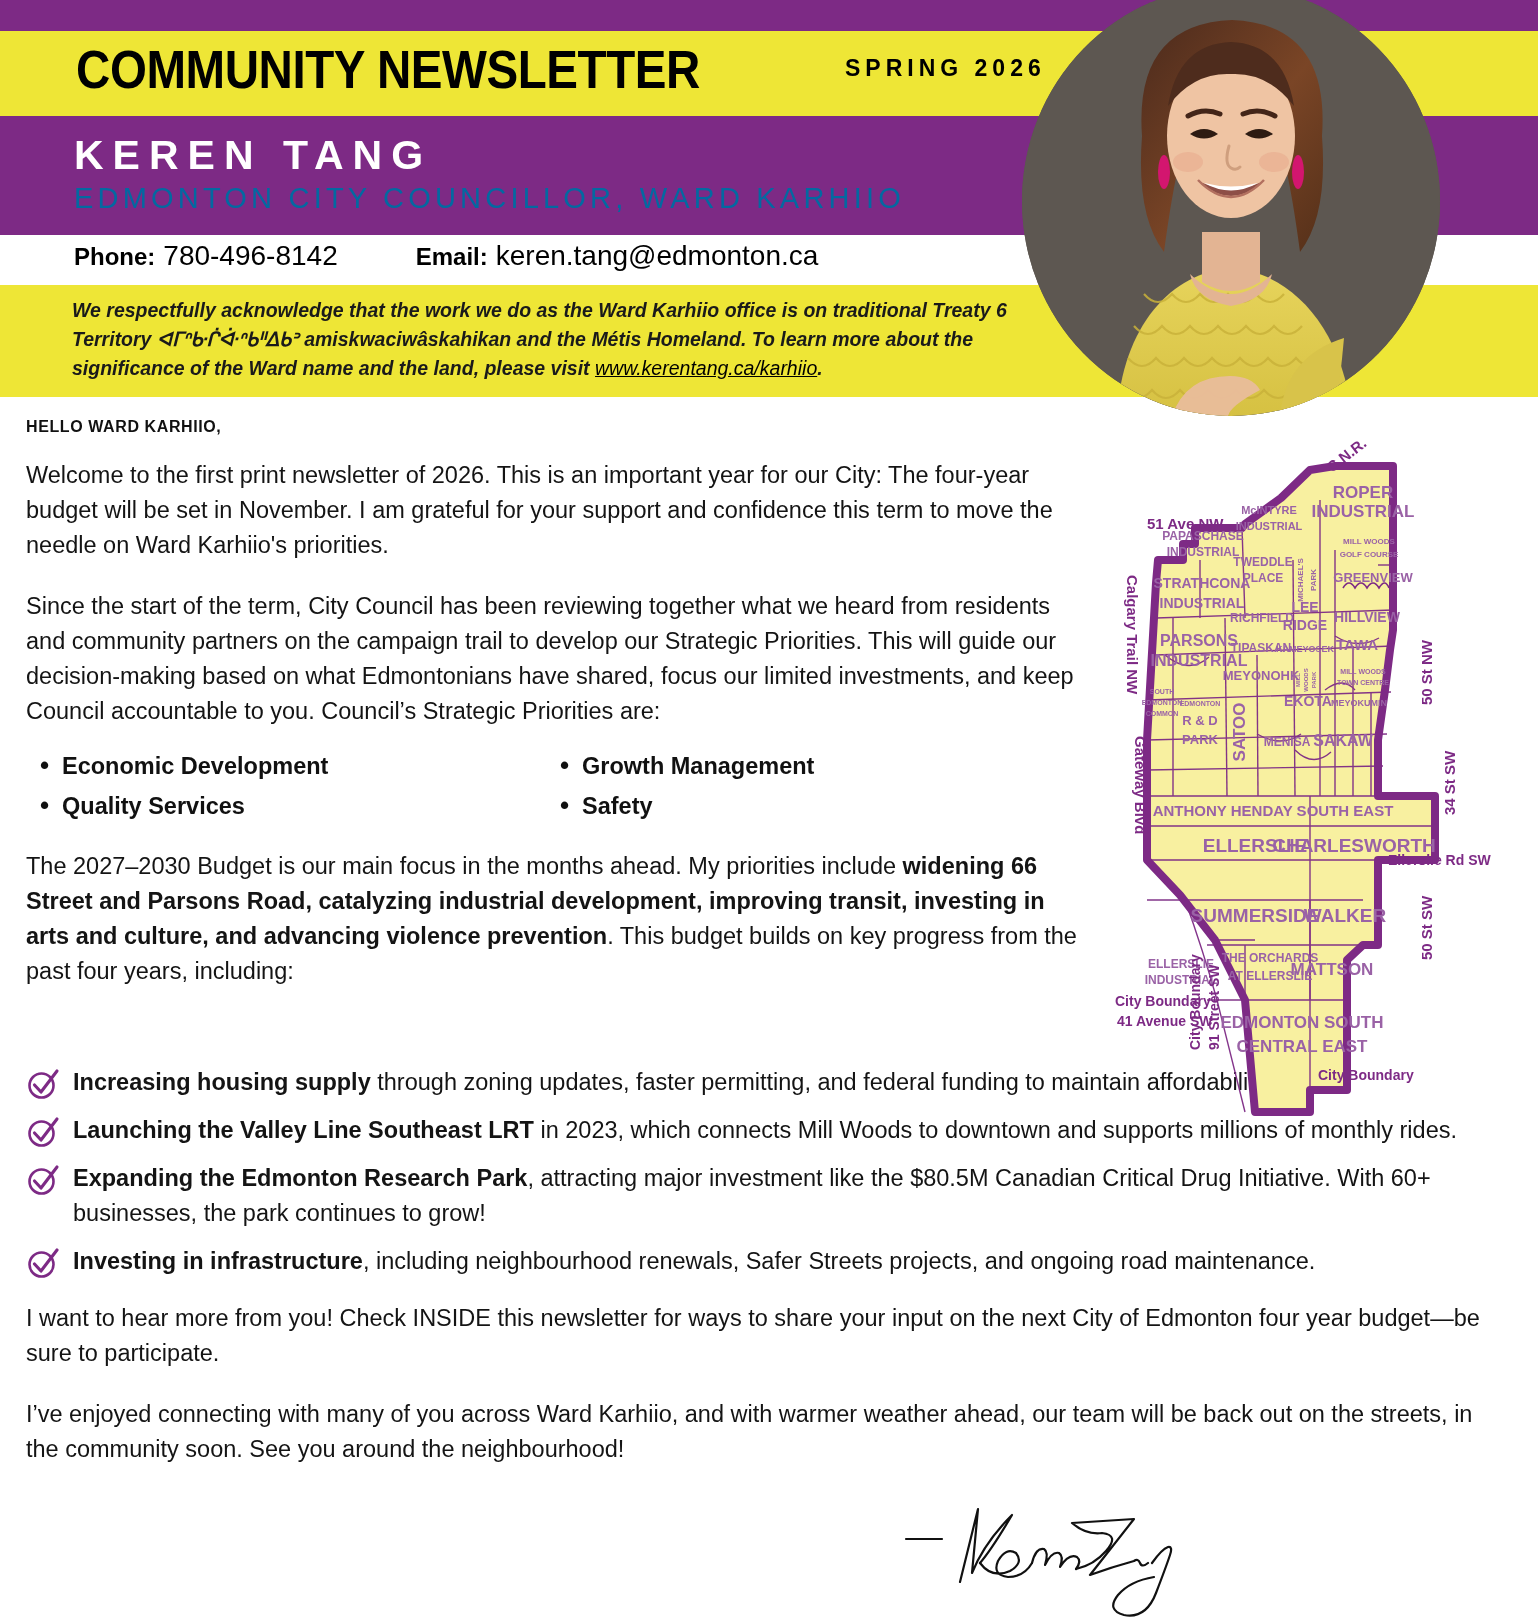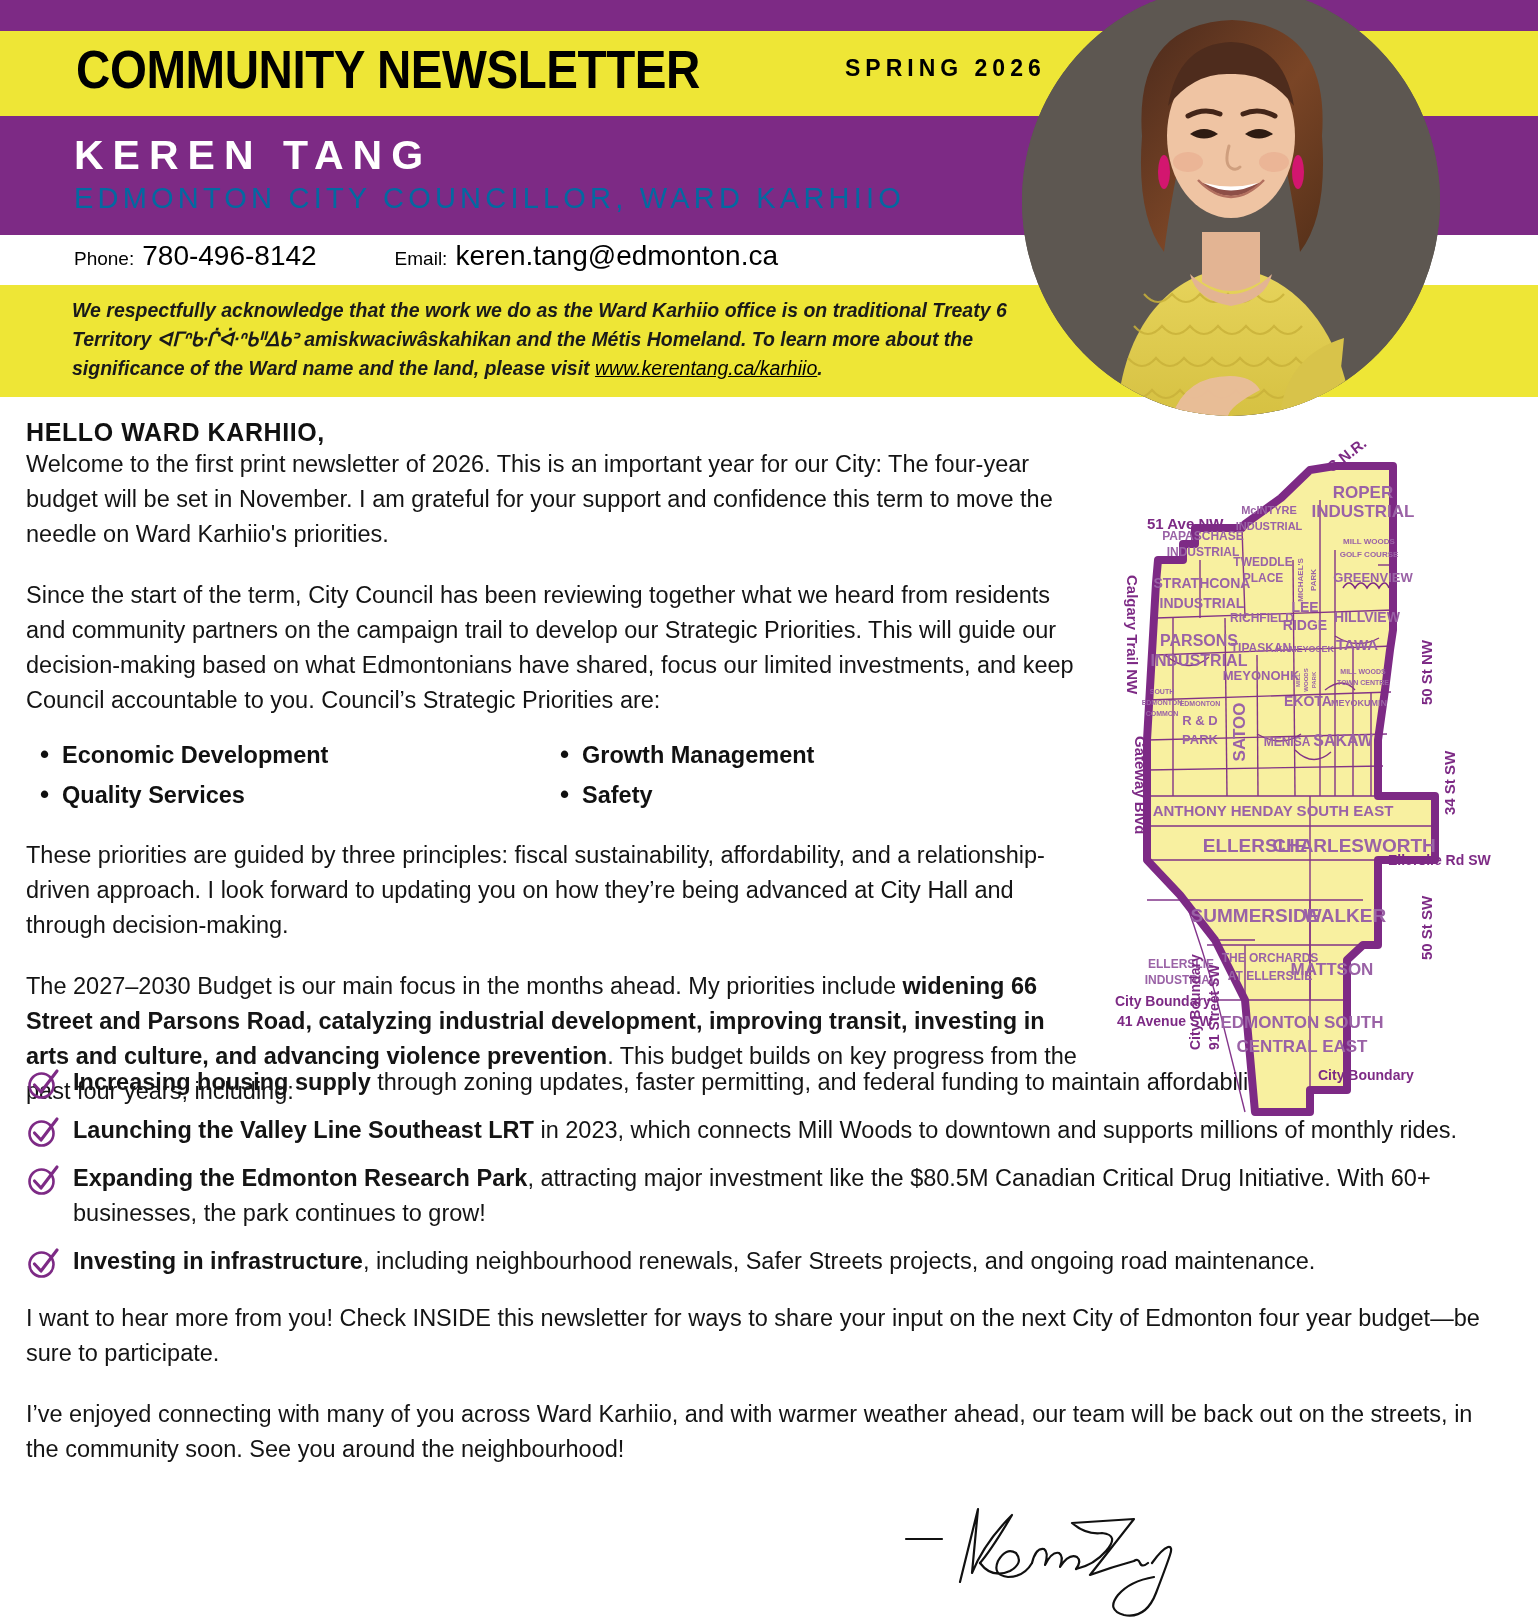--- a/index.html
+++ b/index.html
@@ -89,21 +89,21 @@
   }
 
   .contact-row {
     position: absolute;
     left: 74px; top: 240px;
     display: flex;
     align-items: baseline;
     white-space: nowrap;
   }
   .contact-label {
-    font-size: 19px; font-weight: 400; color: #000; margin-right: 8px;
+    font-size: 24px; font-weight: 700; color: #000; margin-right: 8px;
   }
   .contact-value {
     font-size: 28px; font-weight: 400; color: #000;
   }
   .contact-gap { display: inline-block; width: 78px; }
 
   .ack-text {
     position: absolute;
     left: 72px; top: 296px;
     width: 955px;
@@ -126,24 +126,25 @@
   }
   .portrait svg { display: block; }
 
   
   .body-wrap {
     position: absolute;
     left: 26px; top: 418px;
     width: 1060px;
   }
   .greeting {
-    font-size: 25px;
+    font-size: 16px;
     font-weight: 700;
     letter-spacing: 0.6px;
     color: #111;
+    margin-bottom: 22px;
   }
   p.copy {
     font-size: 23.5px;
     line-height: 35px;
     color: #141414;
     margin-bottom: 26px;
   }
   p.copy.tight { margin-bottom: 20px; }
   .b { font-weight: 700; }
 
@@ -307,21 +308,20 @@
       <div class="pri-item">
         <span class="pri-dot">•</span>
         <span>Quality Services</span>
       </div>
       <div class="pri-item">
         <span class="pri-dot">•</span>
         <span>Safety</span>
       </div>
     </div>
 
-    <p class="copy">These priorities are guided by three principles: fiscal sustainability, affordability, and a relationship-driven approach. I look forward to updating you on how they’re being advanced at City Hall and through decision-making.</p>
 
     <p class="copy"><span>The 2027–2030 Budget is our main focus in the months ahead. My priorities include </span><span class="b">widening 66 Street and Parsons Road, catalyzing industrial development, improving transit, investing in arts and culture, and advancing violence prevention</span><span>. This budget builds on key progress from the past four years, including:</span></p>
   </div>
 
   <div class="wide-wrap">
     <ul class="check-list">
       <li class="check-item">
         <span class="check-icon">
           <svg width="34" height="34" viewBox="0 0 34 34">
               <circle cx="15.5" cy="18.5" r="12" fill="none" stroke="#7d2a85" stroke-width="2.6"></circle>

